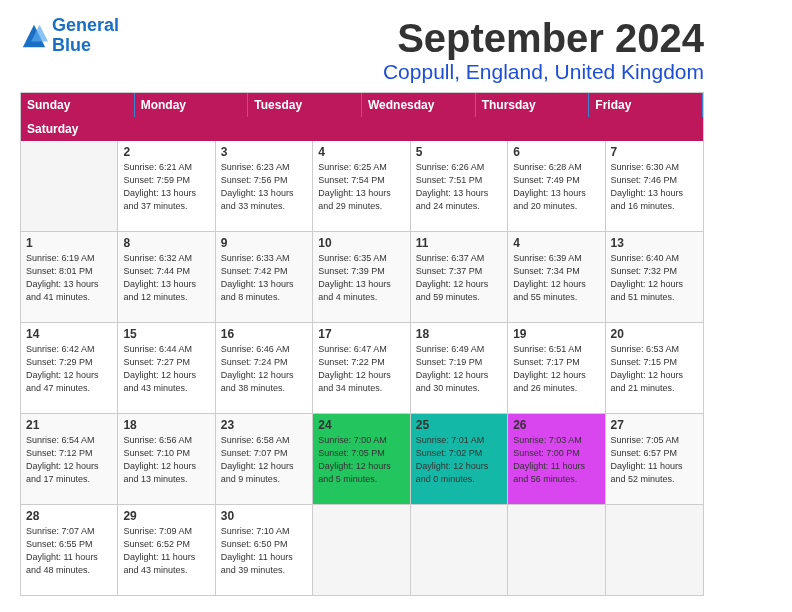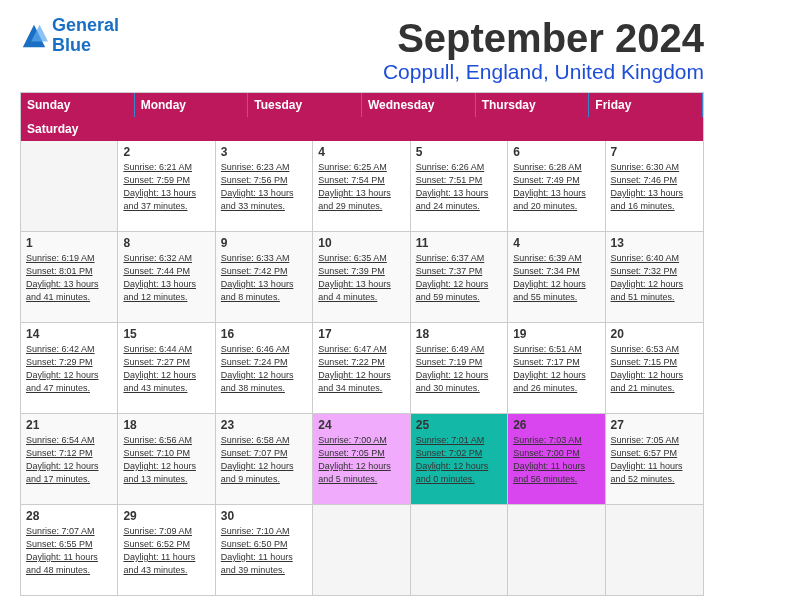--- a/index.html
+++ b/index.html
@@ -100,21 +100,20 @@
     .cal-cell .day-num {
       font-size: 12px;
       font-weight: bold;
       display: block;
       margin-bottom: 1px;
     }
     .cal-cell .info {
       color: #333;
       font-size: 9px;
       line-height: 1.4;
-      text-decoration: underline;
     }
     .cal-row:nth-child(even) .cal-cell:not(.empty) {
       background: #f9f9f9;
     }
   </style>
 </head>
 <body>
 
 <div class="page">
   <div class="header">
@@ -173,21 +172,21 @@
         <div class="cal-cell"><span class="day-num">17</span><span class="info">Sunrise: 6:47 AM<br>Sunset: 7:22 PM<br>Daylight: 12 hours<br>and 34 minutes.</span></div>
         <div class="cal-cell"><span class="day-num">18</span><span class="info">Sunrise: 6:49 AM<br>Sunset: 7:19 PM<br>Daylight: 12 hours<br>and 30 minutes.</span></div>
         <div class="cal-cell"><span class="day-num">19</span><span class="info">Sunrise: 6:51 AM<br>Sunset: 7:17 PM<br>Daylight: 12 hours<br>and 26 minutes.</span></div>
         <div class="cal-cell"><span class="day-num">20</span><span class="info">Sunrise: 6:53 AM<br>Sunset: 7:15 PM<br>Daylight: 12 hours<br>and 21 minutes.</span></div>
       </div>
 
       <div class="cal-row" style="background:#f9f9f9">
         <div class="cal-cell" style="background:#f9f9f9"><span class="day-num">21</span><span class="info">Sunrise: 6:54 AM<br>Sunset: 7:12 PM<br>Daylight: 12 hours<br>and 17 minutes.</span></div>
         <div class="cal-cell" style="background:#f9f9f9"><span class="day-num">18</span><span class="info">Sunrise: 6:56 AM<br>Sunset: 7:10 PM<br>Daylight: 12 hours<br>and 13 minutes.</span></div>
         <div class="cal-cell" style="background:#f9f9f9"><span class="day-num">23</span><span class="info">Sunrise: 6:58 AM<br>Sunset: 7:07 PM<br>Daylight: 12 hours<br>and 9 minutes.</span></div>
-        <div class="cal-cell" style="background:#f0abfc"><span class="day-num">24</span><span class="info">Sunrise: 7:00 AM<br>Sunset: 7:05 PM<br>Daylight: 12 hours<br>and 5 minutes.</span></div>
+        <div class="cal-cell" style="background:#22c55e"><span class="day-num">24</span><span class="info">Sunrise: 7:00 AM<br>Sunset: 7:05 PM<br>Daylight: 12 hours<br>and 5 minutes.</span></div>
         <div class="cal-cell" style="background:#14b8a6"><span class="day-num">25</span><span class="info">Sunrise: 7:01 AM<br>Sunset: 7:02 PM<br>Daylight: 12 hours<br>and 0 minutes.</span></div>
         <div class="cal-cell" style="background:#d946ef"><span class="day-num">26</span><span class="info">Sunrise: 7:03 AM<br>Sunset: 7:00 PM<br>Daylight: 11 hours<br>and 56 minutes.</span></div>
         <div class="cal-cell" style="background:#f9f9f9"><span class="day-num">27</span><span class="info">Sunrise: 7:05 AM<br>Sunset: 6:57 PM<br>Daylight: 11 hours<br>and 52 minutes.</span></div>
       </div>
 
       <div class="cal-row">
         <div class="cal-cell"><span class="day-num">28</span><span class="info">Sunrise: 7:07 AM<br>Sunset: 6:55 PM<br>Daylight: 11 hours<br>and 48 minutes.</span></div>
         <div class="cal-cell"><span class="day-num">29</span><span class="info">Sunrise: 7:09 AM<br>Sunset: 6:52 PM<br>Daylight: 11 hours<br>and 43 minutes.</span></div>
         <div class="cal-cell"><span class="day-num">30</span><span class="info">Sunrise: 7:10 AM<br>Sunset: 6:50 PM<br>Daylight: 11 hours<br>and 39 minutes.</span></div>
         <div class="cal-cell empty"></div>

